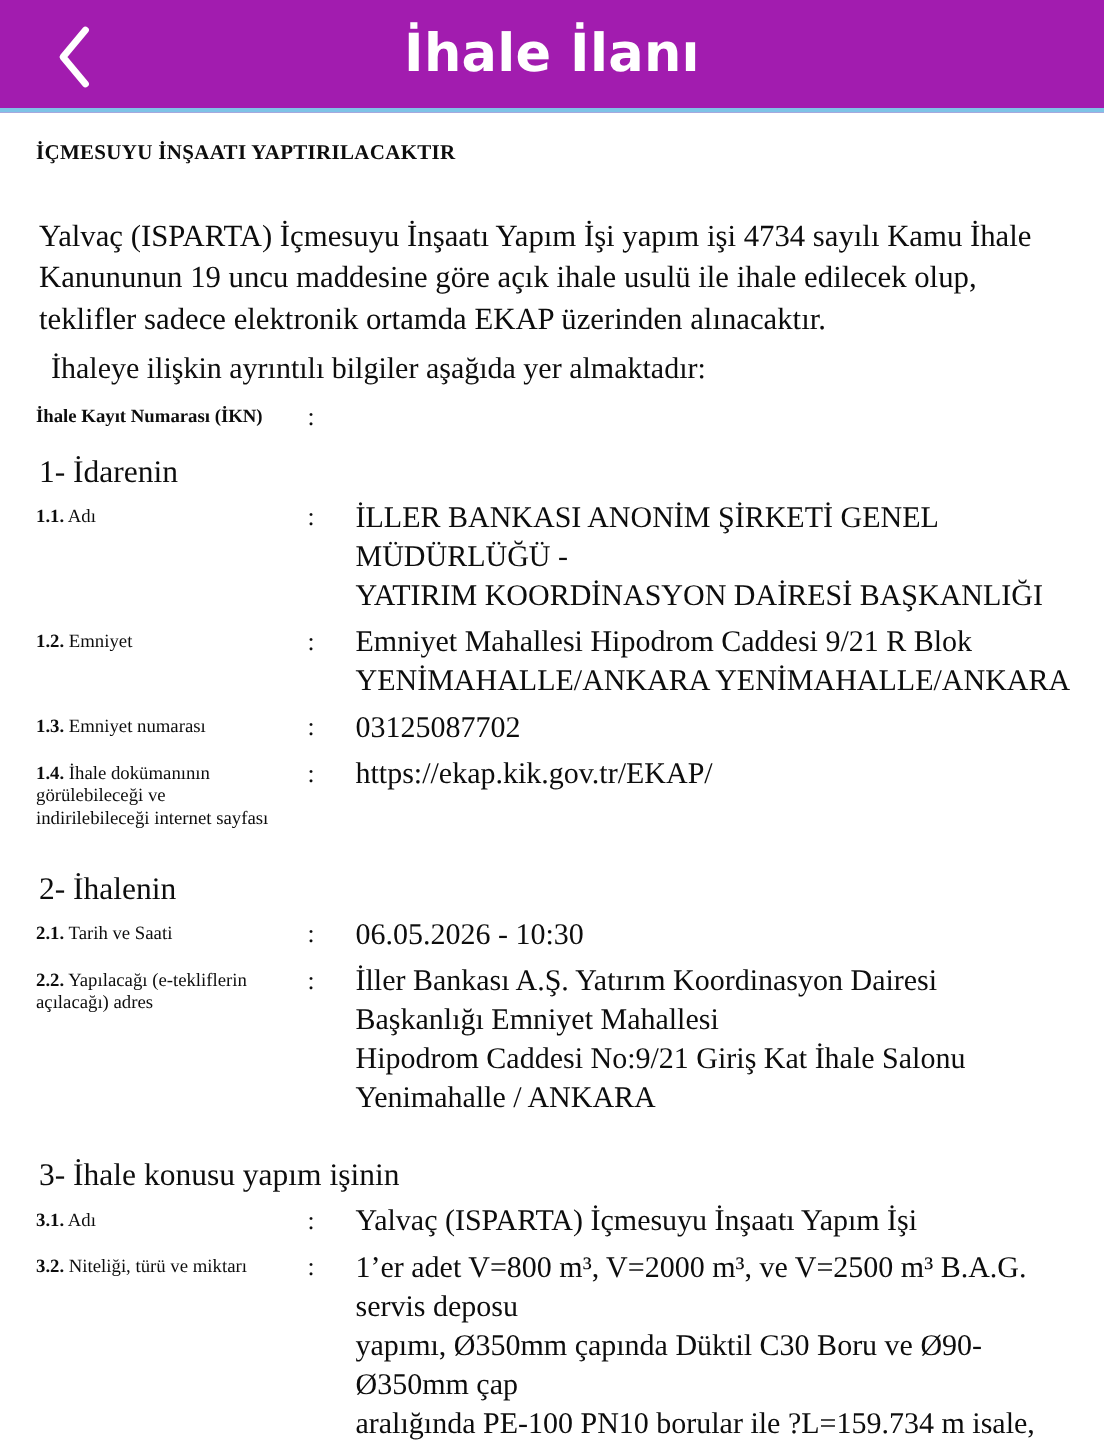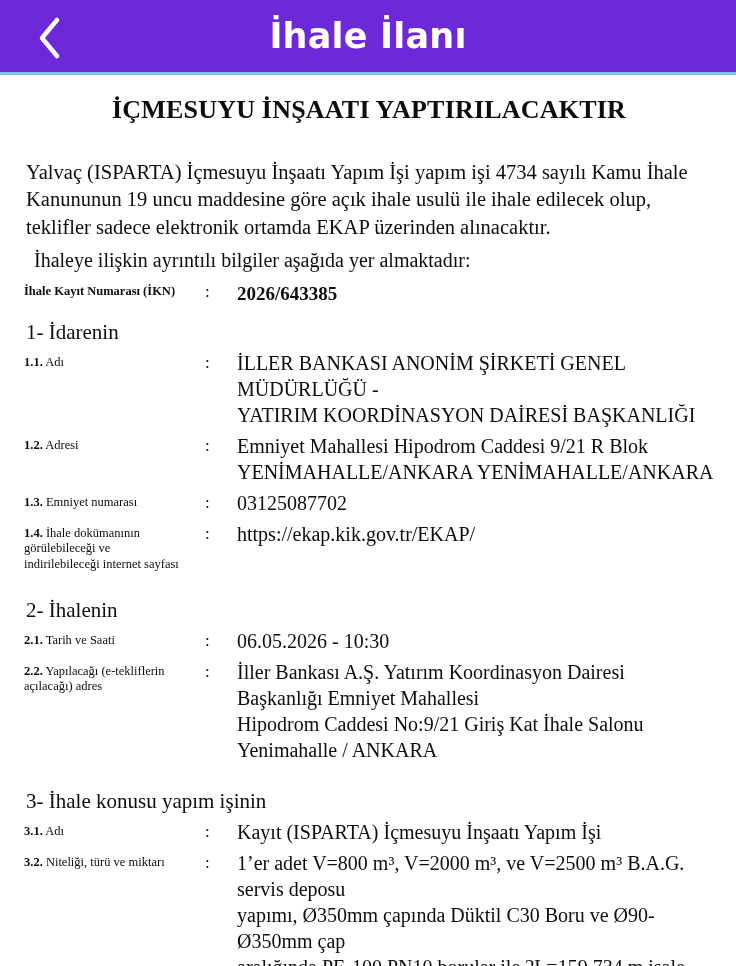--- a/index.html
+++ b/index.html
@@ -12,21 +12,21 @@
     height: 966px;
     overflow: hidden;
     font-family: "Liberation Serif", "DejaVu Serif", serif;
     color: #0d0d0d;
     position: relative;
   }
 
   
   .appbar {
     height: 75px;
-    background: #6d28d9;
+    background: #a21caf;
     position: relative;
     display: flex;
     align-items: center;
     justify-content: center;
     box-sizing: border-box;
   }
   .appbar::after {
     content: "";
     position: absolute;
     left: 0; right: 0; bottom: 0;
@@ -56,23 +56,23 @@
   }
   .back-btn svg { display: block; }
 
   
   .sheet {
     padding: 0 22px 0 24px;
     box-sizing: border-box;
   }
 
   .doc-title {
-    text-align: center;
+    text-align: left;
     font-weight: bold;
-    font-size: 26px;
+    font-size: 14px;
     margin: 20px 0 0 0;
     letter-spacing: 0.2px;
   }
 
   .intro {
     font-size: 20.5px;
     line-height: 1.33;
     margin: 34px 0 0 2px;
     text-align: left;
   }
@@ -136,34 +136,33 @@
 <div class="sheet">
 
   <div class="doc-title">İÇMESUYU İNŞAATI YAPTIRILACAKTIR</div>
 
   <p class="intro">Yalvaç (ISPARTA) İçmesuyu İnşaatı Yapım İşi yapım işi 4734 sayılı Kamu İhale Kanununun 19 uncu maddesine göre açık ihale usulü ile ihale edilecek olup, teklifler sadece elektronik ortamda EKAP üzerinden alınacaktır.</p>
   <p class="intro-2">İhaleye ilişkin ayrıntılı bilgiler aşağıda yer almaktadır:</p>
 
   <div class="row ikn">
     <div class="label">İhale Kayıt Numarası (İKN)</div>
     <div class="colon">:</div>
-    <div class="value">2026/643385</div>
   </div>
 
   <div class="section-head">1- İdarenin</div>
 
   <div class="row">
     <div class="label"><b>1.1.</b> <span>Adı</span></div>
     <div class="colon">:</div>
     <div class="value">İLLER BANKASI ANONİM ŞİRKETİ GENEL MÜDÜRLÜĞÜ -
 YATIRIM KOORDİNASYON DAİRESİ BAŞKANLIĞI</div>
   </div>
 
   <div class="row">
-    <div class="label"><b>1.2.</b> <span>Adresi</span></div>
+    <div class="label"><b>1.2.</b> <span>Emniyet</span></div>
     <div class="colon">:</div>
     <div class="value">Emniyet Mahallesi Hipodrom Caddesi 9/21 R Blok
 YENİMAHALLE/ANKARA YENİMAHALLE/ANKARA</div>
   </div>
 
   <div class="row">
     <div class="label"><b>1.3.</b> <span>Emniyet numarası</span></div>
     <div class="colon">:</div>
     <div class="value">03125087702</div>
   </div>
@@ -187,21 +186,21 @@
     <div class="colon">:</div>
     <div class="value">İller Bankası A.Ş. Yatırım Koordinasyon Dairesi Başkanlığı Emniyet Mahallesi
 Hipodrom Caddesi No:9/21 Giriş Kat İhale Salonu Yenimahalle / ANKARA</div>
   </div>
 
   <div class="section-head sp">3- İhale konusu yapım işinin</div>
 
   <div class="row">
     <div class="label"><b>3.1.</b> <span>Adı</span></div>
     <div class="colon">:</div>
-    <div class="value">Kayıt (ISPARTA) İçmesuyu İnşaatı Yapım İşi</div>
+    <div class="value">Yalvaç (ISPARTA) İçmesuyu İnşaatı Yapım İşi</div>
   </div>
 
   <div class="row">
     <div class="label"><b>3.2.</b> <span>Niteliği, türü ve miktarı</span></div>
     <div class="colon">:</div>
     <div class="value">1’er adet V=800 m³, V=2000 m³, ve V=2500 m³ B.A.G. servis deposu
 yapımı, Ø350mm çapında Düktil C30 Boru ve Ø90-Ø350mm çap
 aralığında PE-100 PN10 borular ile ?L=159.734 m isale, bağlantı,
 tahliye, şebeke ana boru ve şebeke hattı döşenmesi, sanat yapısı,
 mekanik ve elektrik işlerinin yapılması.

